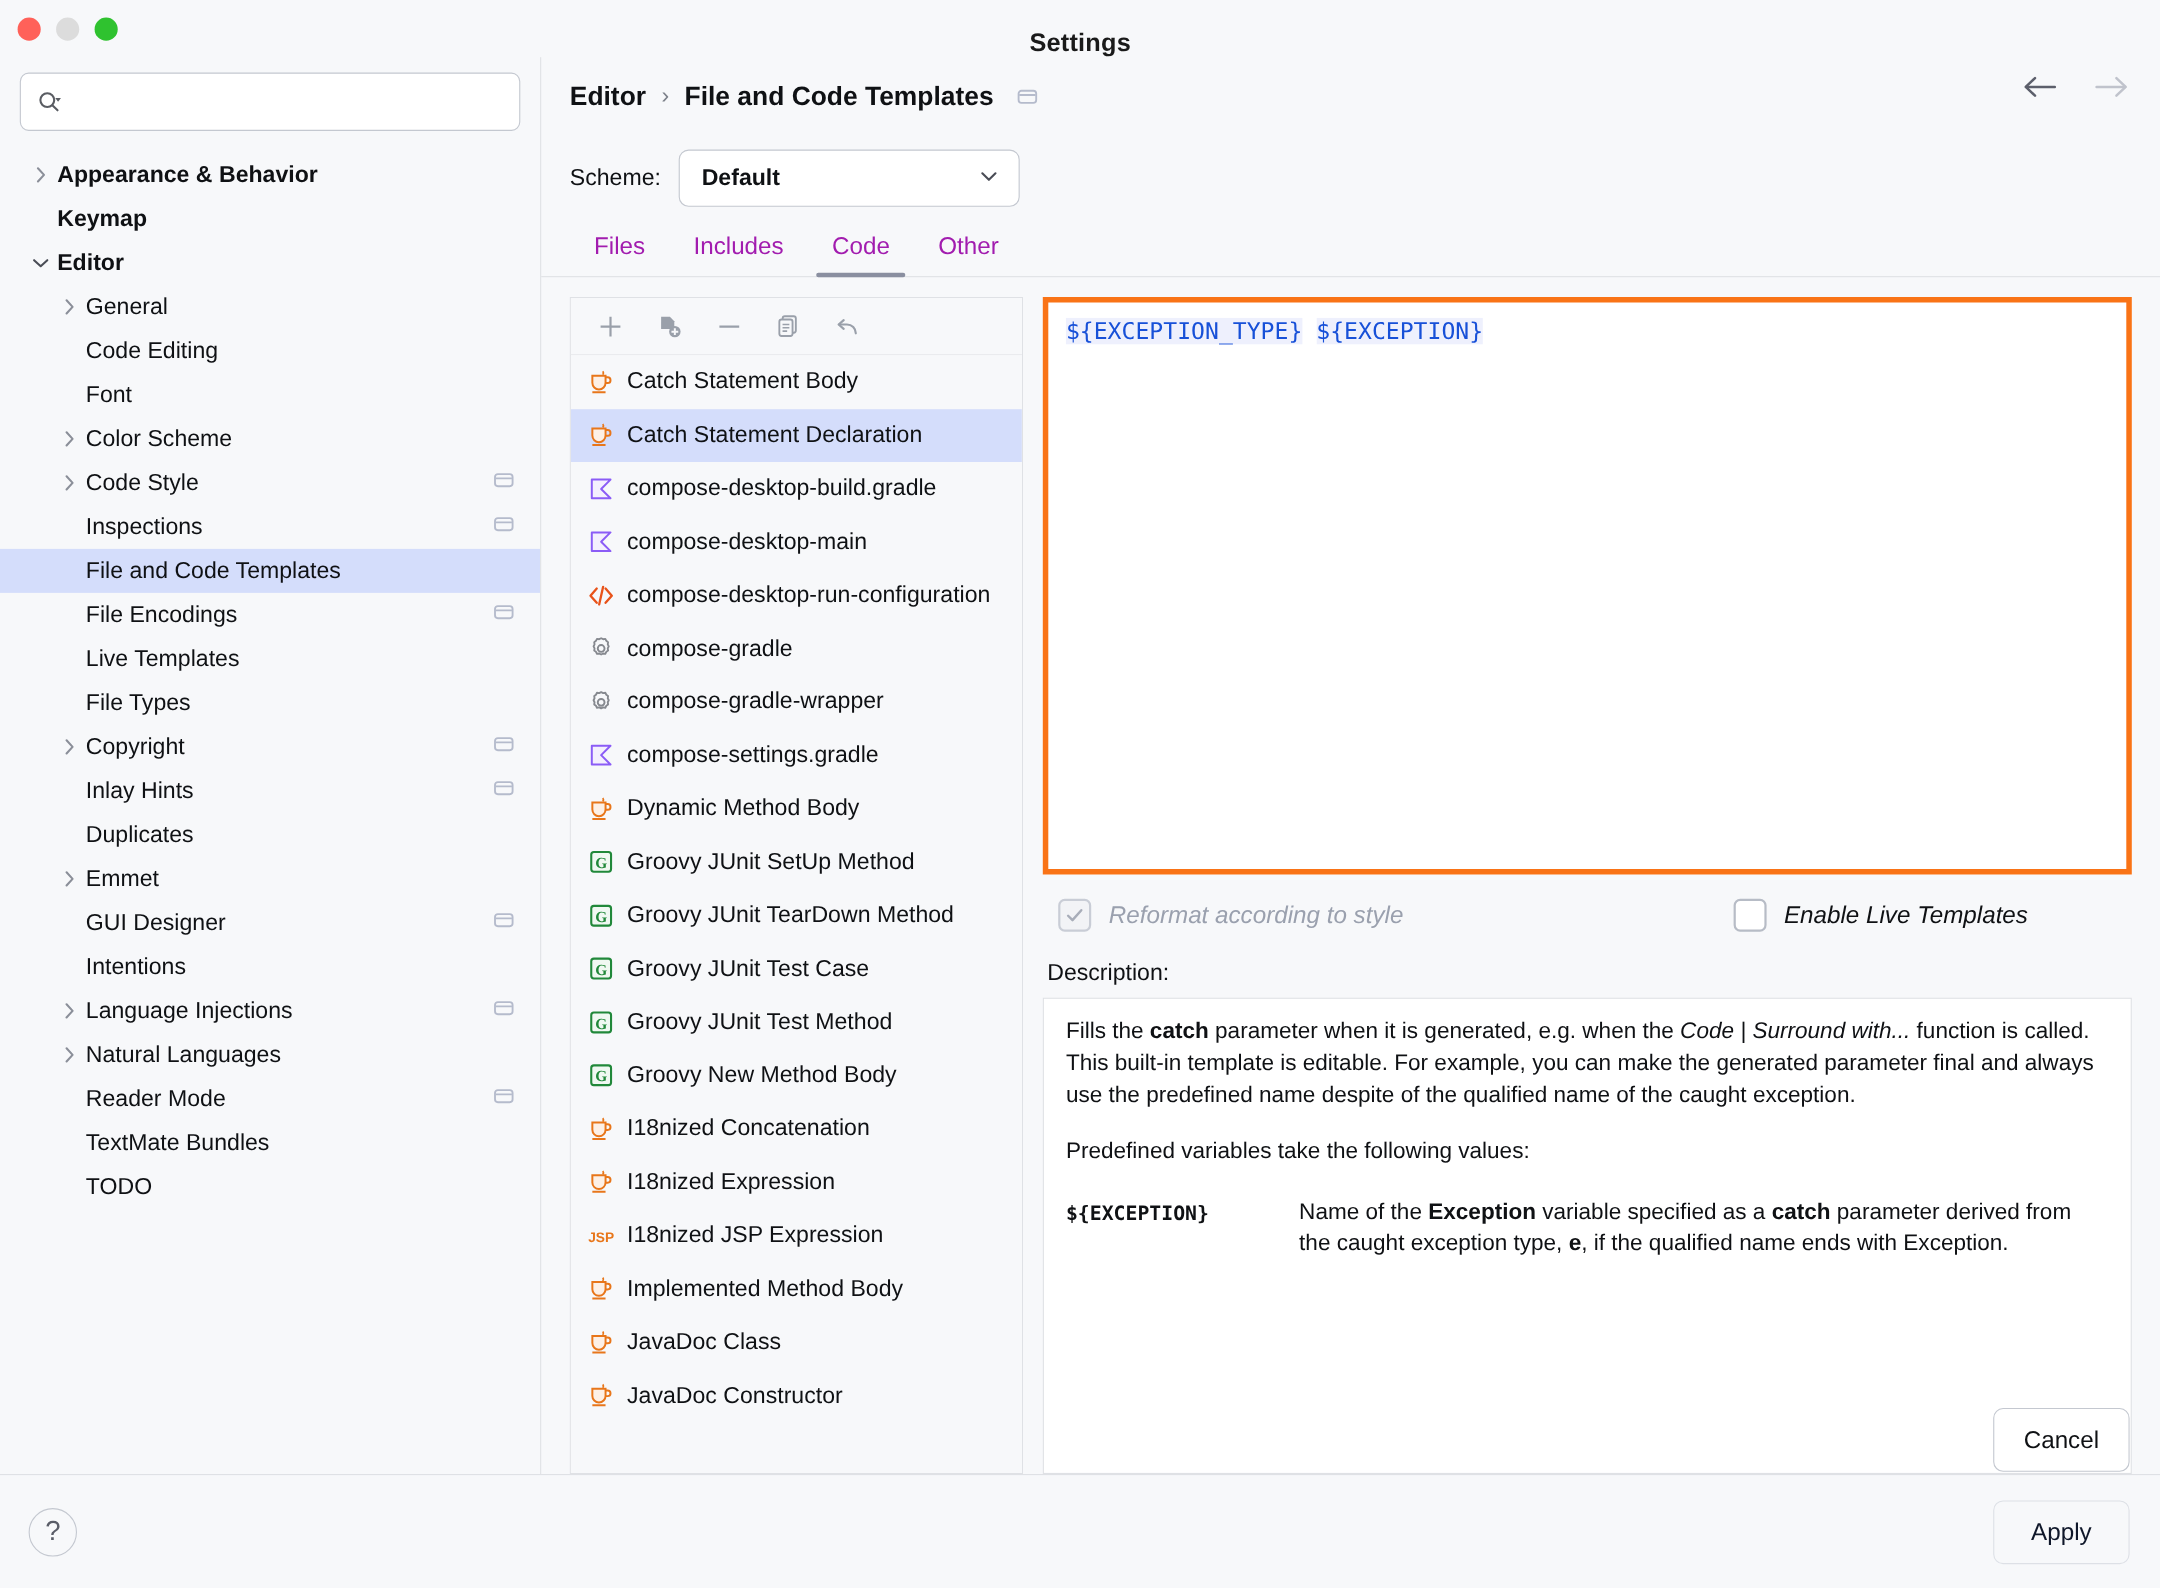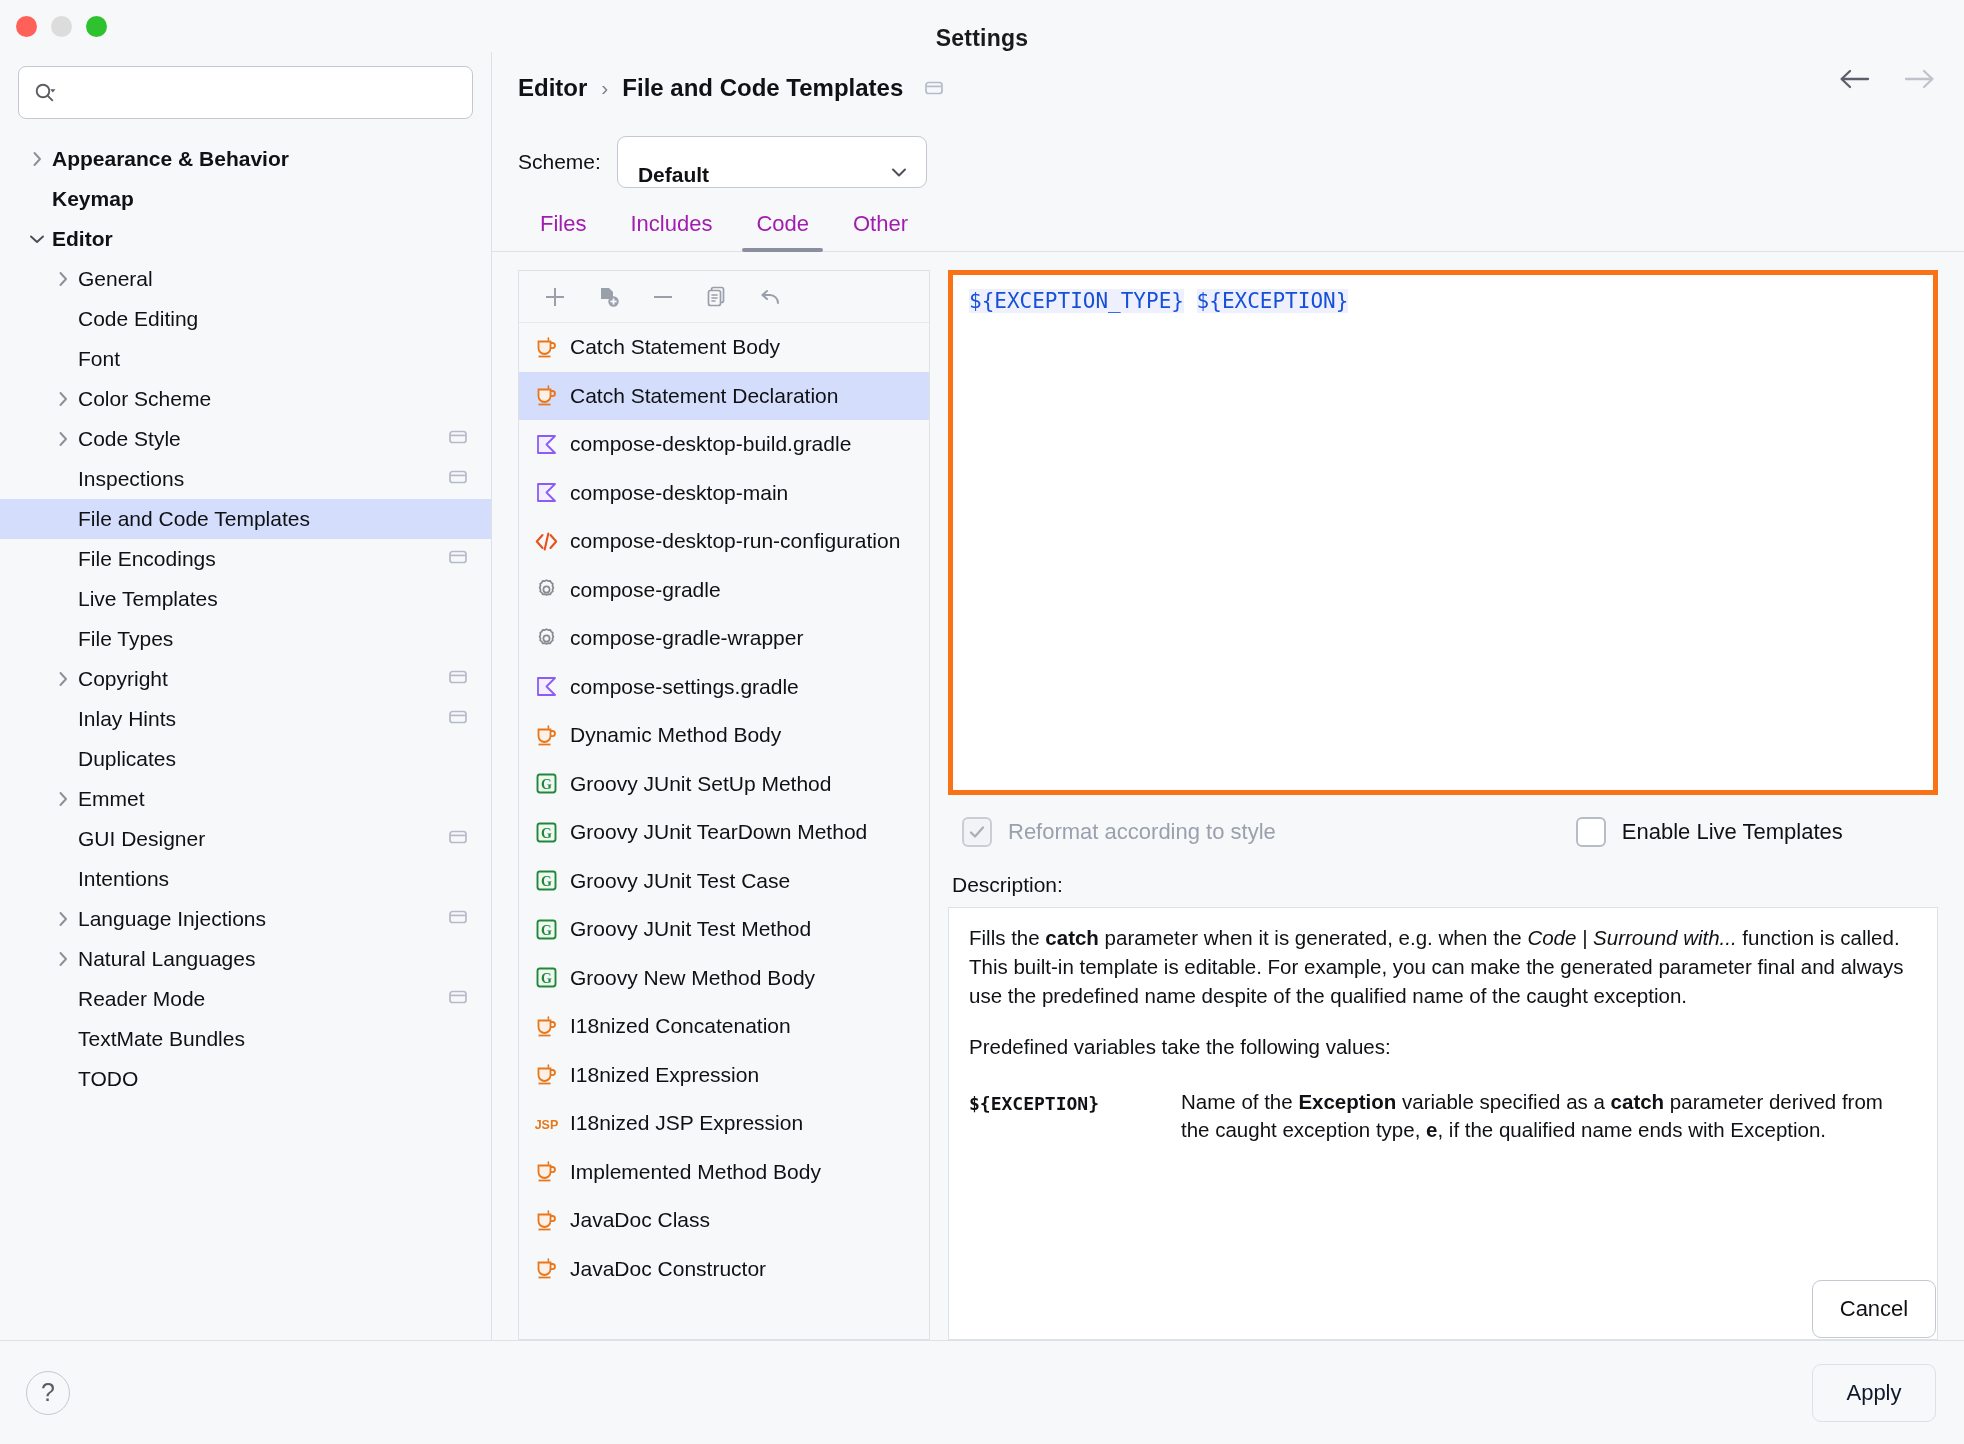--- a/index.html
+++ b/index.html
@@ -94,21 +94,21 @@
   .nav-arrows { position: absolute; right: 26px; top: 14px; display: flex; gap: 30px; }
 
   .scheme-row {
     display: flex; align-items: center; gap: 16px;
     padding: 22px 26px 0 26px; height: 78px; flex: 0 0 78px;
   }
   .scheme-label { font-size: 21px; color: #0f1114; }
   .scheme-select {
     width: 310px; height: 52px;
     background: #ffffff; border: 1px solid #c4c8d0; border-radius: 9px;
-    display: flex; align-items: flex-end; justify-content: space-between;
+    display: flex; align-items: center; justify-content: space-between;
     padding: 0 16px 0 20px;
   }
   .scheme-select .val { font-size: 21px; font-weight: bold; color: #0f1114; }
 
   .tabs {
     display: flex; align-items: flex-end; gap: 0;
     padding: 10px 26px 0 26px; height: 62px; flex: 0 0 62px;
     border-bottom: 1px solid #dfe1e5; margin: 0 0 0 0;
     position: relative;
   }
@@ -150,21 +150,21 @@
     border: 5px solid #f97316;
     padding: 14px 16px; overflow: hidden;
   }
   .code-line {
     font-family: "DejaVu Sans Mono", monospace;
     font-size: 21px; color: #1750d8; white-space: pre;
   }
   .code-line .tok { background: #eef0fd; }
 
   .checks { display: flex; align-items: center; height: 74px; flex: 0 0 74px; padding-left: 14px; }
-  .check-item { display: flex; align-items: center; gap: 16px; }
+  .check-item { display: flex; align-items: center; gap: 16px; font-style: italic; }
   .check-item.second { margin-left: 300px; }
   .cb {
     width: 30px; height: 30px; border-radius: 6px;
     border: 2px solid #b7bcc6; background: #ffffff;
     display: flex; align-items: center; justify-content: center;
   }
   .cb.disabled { border-color: #c9cdd6; background: #f2f3f6; }
   .check-label { font-size: 22px; color: #0f1114; }
   .check-label.muted { color: #9aa0ae; }
 

